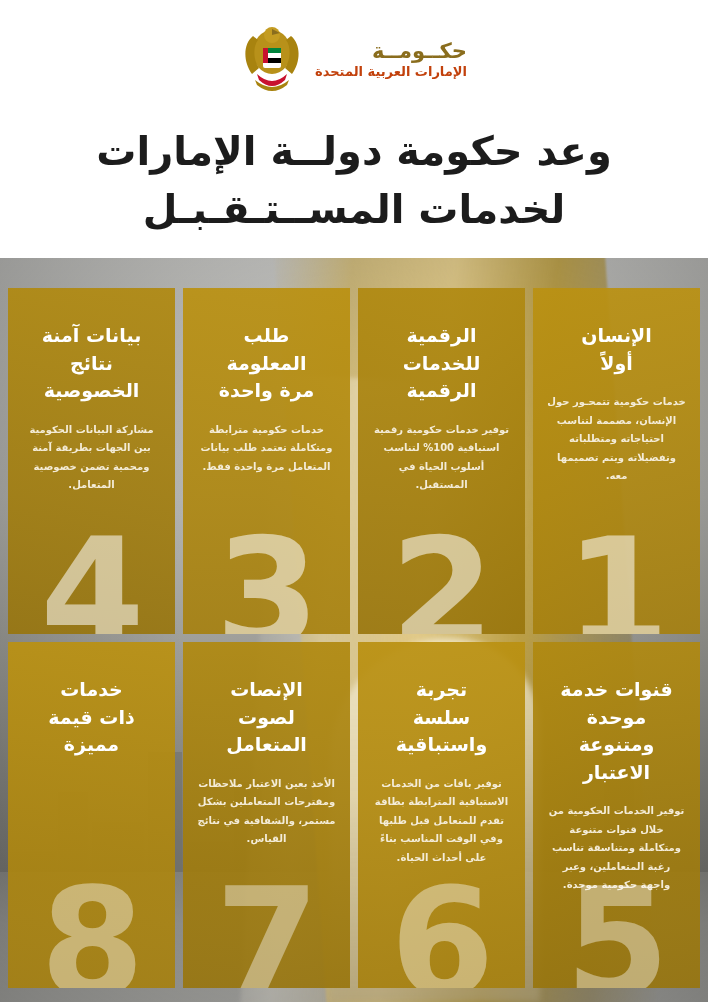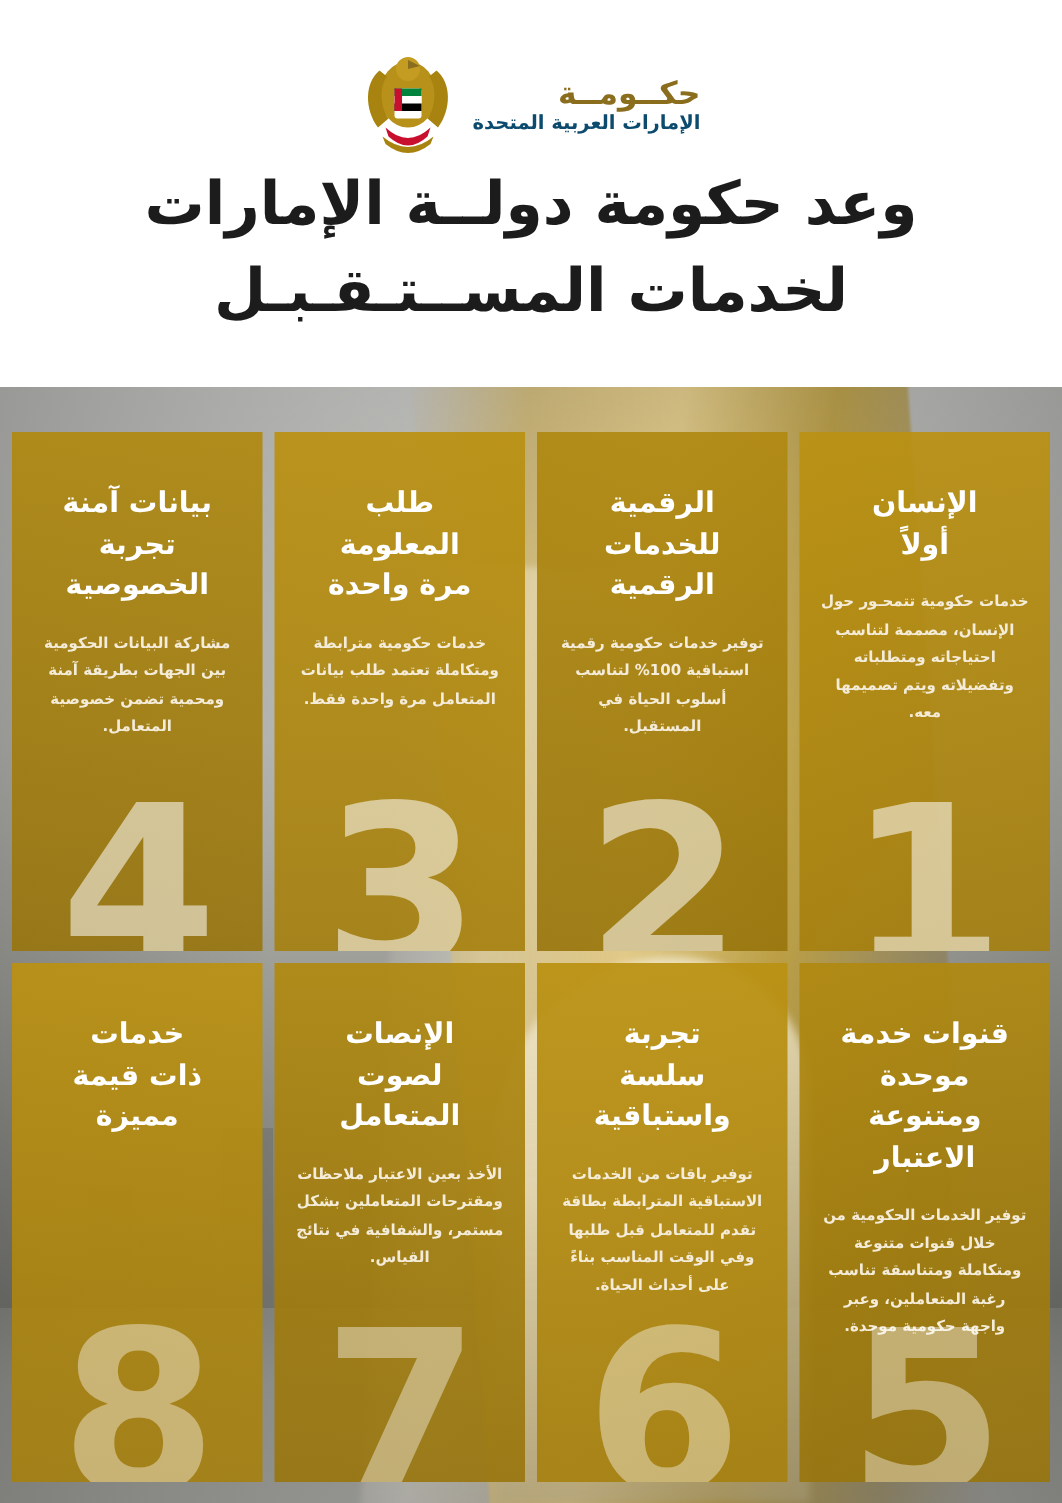--- a/index.html
+++ b/index.html
@@ -15,42 +15,43 @@
   .header{
     height:258px;
     background:#ffffff;
     position:relative;
   }
   .emblem-row{
     display:flex;
     align-items:center;
     justify-content:center;
     gap:12px;
-    padding-top:33px;
+    padding-top:22px;
   }
   .emblem{
     width:62px;height:74px;
     position:relative;
     flex:0 0 auto;
   }
   .emblem svg{display:block;}
   .gov-text{
     text-align:right;
     line-height:1.25;
     color:#8a6d1d;
   }
   .gov-text .l1{
     font-size:21px;font-weight:bold;color:#8a6d1d;letter-spacing:0px;
   }
   .gov-text .l2{
-    font-size:13px;font-weight:bold;color:#0c4a6e;
+    font-size:13px;font-weight:bold;color:#c2410c;
   }
 
   .title{
     text-align:center;
+    margin-top:26px;
     color:#1c1c1c;
     font-weight:bold;
     font-size:40px;
     line-height:1.45;
     letter-spacing:0px;
     padding:0 36px;
   }
   .title .l2{display:block;}
 
   
@@ -249,21 +250,21 @@
         <span>المعلومة</span><br>
         <span>مرة واحدة</span>
       </h3>
       <p>خدمات حكومية مترابطة ومتكاملة تعتمد طلب بيانات المتعامل مرة واحدة فقط.</p>
       <div class="num">3</div>
     </div>
 
     <div class="card alt">
       <h3>
         <span>بيانات آمنة</span><br>
-        <span>تجربة</span><br>
+        <span>نتائج</span><br>
         <span>الخصوصية</span>
       </h3>
       <p>مشاركة البيانات الحكومية بين الجهات بطريقة آمنة ومحمية تضمن خصوصية المتعامل.</p>
       <div class="num">4</div>
     </div>
 
     <div class="card alt">
       <h3>
         <span>قنوات خدمة</span><br>
         <span>موحدة</span><br>

